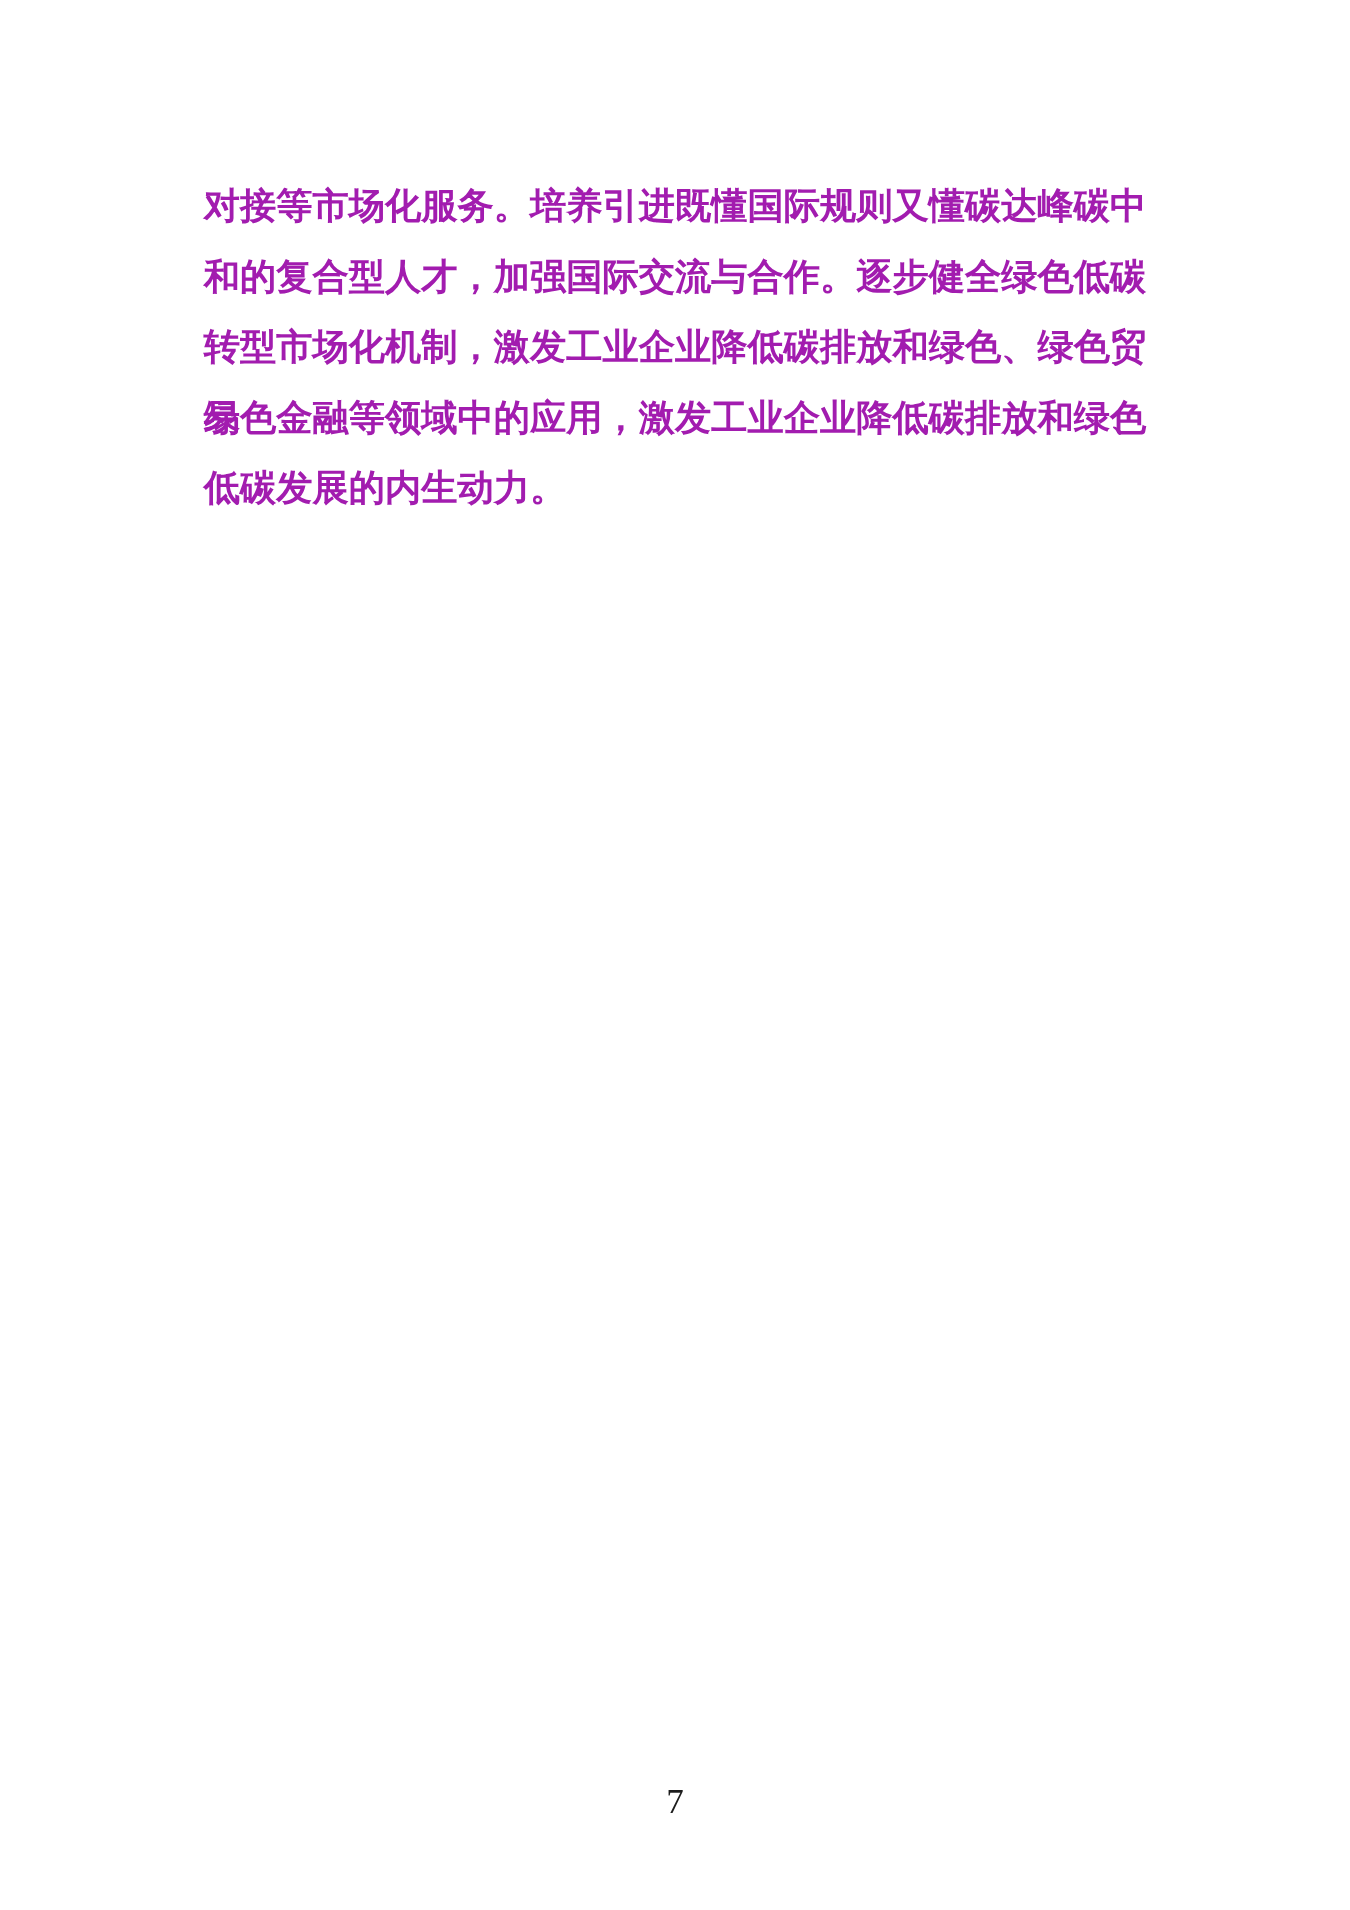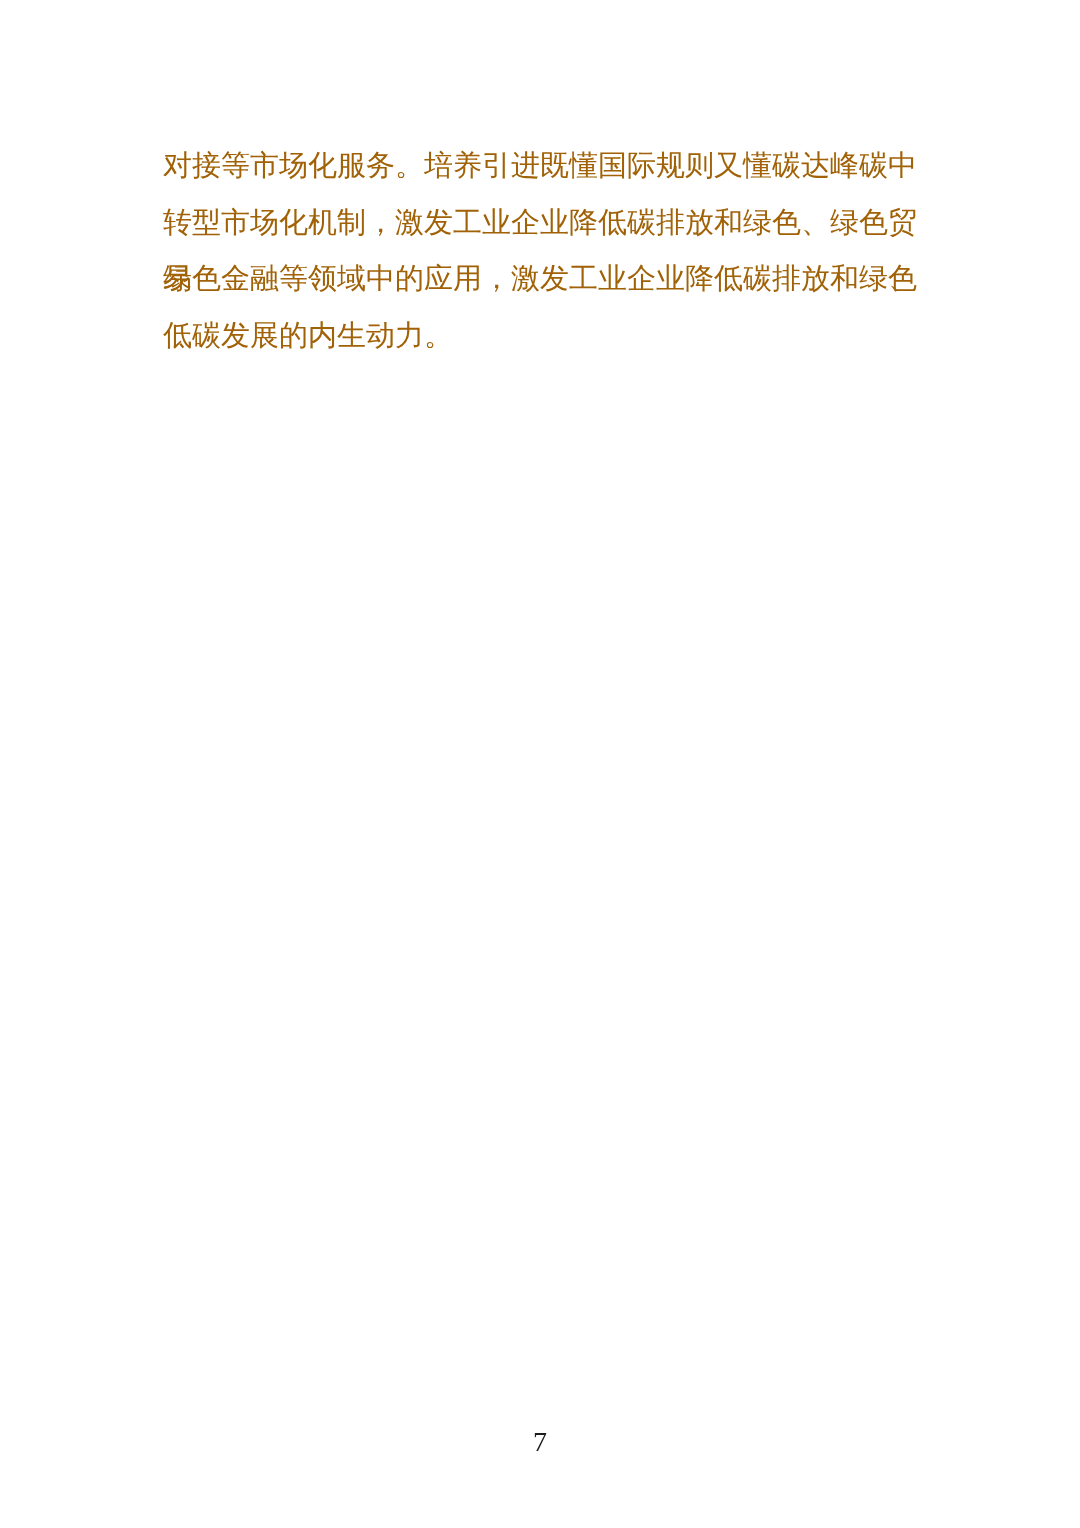--- a/index.html
+++ b/index.html
@@ -15,22 +15,22 @@
     overflow: hidden;
     font-family: "Liberation Serif", "DejaVu Serif", serif;
   }
   .body-text {
     position: absolute;
     left: 163px;
     top: 137px;
     width: 754px;
     font-size: 29px;
     line-height: 56.5px;
-    color: #a16207;
-    font-weight: 400;
+    color: #a21caf;
+    font-weight: 700;
   }
   .doc-line {
     height: 56.5px;
     text-align: justify;
     text-align-last: justify;
     text-justify: inter-character;
   }
   .doc-line.last {
     text-align: left;
     text-align-last: left;
@@ -45,19 +45,20 @@
     line-height: 32px;
     color: #1c1c1c;
   }
 </style>
 </head>
 <body>
 
 <div class="page">
   <div class="body-text">
     <div class="doc-line">对接等市场化服务。培养引进既懂国际规则又懂碳达峰碳中</div>
+    <div class="doc-line">和的复合型人才，加强国际交流与合作。逐步健全绿色低碳</div>
     <div class="doc-line">转型市场化机制，激发工业企业降低碳排放和绿色、绿色贸易、</div>
     <div class="doc-line">绿色金融等领域中的应用，激发工业企业降低碳排放和绿色</div>
     <div class="doc-line last">低碳发展的内生动力。</div>
   </div>
 
   <div class="page-number">7</div>
 </div>
 
 </body></html>

